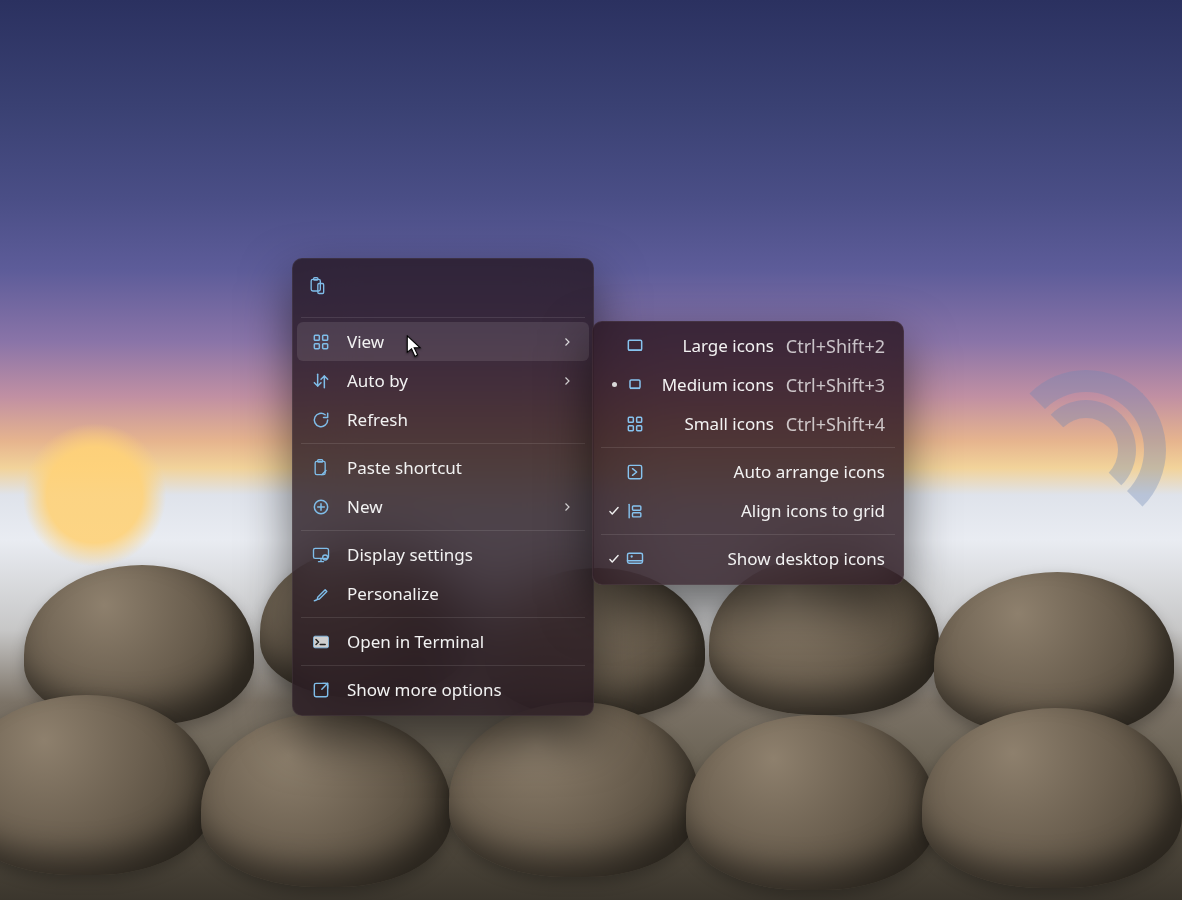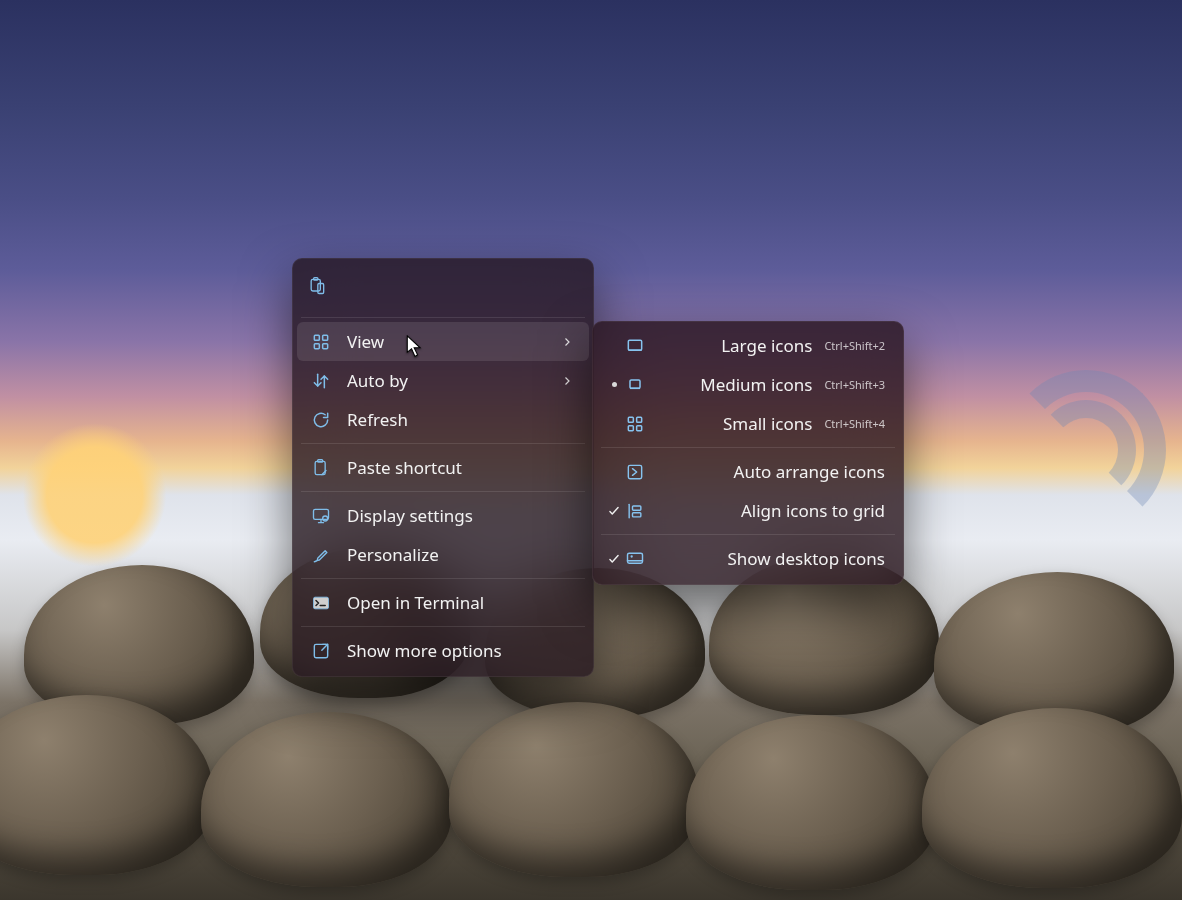--- a/index.html
+++ b/index.html
@@ -52,21 +52,21 @@
   .topbar{height:54px;display:flex;align-items:center;padding:0 12px 0 14px;gap:10px;}
   .hr{height:1px;margin:4px 8px;background:rgba(255,255,255,.10);}
   .item{
     display:flex;align-items:center;height:39px;
     padding:0 14px;margin:0 4px;border-radius:6px;cursor:default;
   }
   .item.hover{background:rgba(255,255,255,.10);}
   .ic{width:20px;height:20px;flex:0 0 20px;margin-right:16px;display:flex;align-items:center;justify-content:center;}
   .ic svg{width:20px;height:20px;stroke:#7fbde9;}
   .lbl{flex:1 1 auto;white-space:nowrap;}
-  .hot{color:rgba(255,255,255,.72);font-size:11px;margin-left:12px;}
+  .hot{color:rgba(255,255,255,.72);font-size:18px;margin-left:12px;}
   .chev{flex:0 0 14px;margin-left:8px;}
   .chev svg{width:12px;height:12px;stroke:rgba(255,255,255,.85);}
   
   .sub .item{padding-left:8px;text-align:right;}
   .bullet{width:18px;flex:0 0 18px;display:flex;align-items:center;justify-content:center;margin-right:2px;}
   .bullet span{width:5px;height:5px;border-radius:50%;background:#d9d9d9;}
   .check{width:18px;flex:0 0 18px;display:flex;align-items:center;justify-content:center;margin-right:2px;}
   .check svg{width:14px;height:14px;stroke:#f0f0f0;}
   .ic2{width:20px;height:20px;flex:0 0 20px;margin-right:16px;display:flex;align-items:center;justify-content:center;}
   .ic2 svg{width:20px;height:20px;stroke:#86c3ef;}
@@ -152,20 +152,34 @@
   <div class="item">
     <span class="ic">
       <svg viewBox="0 0 24 24" fill="none" stroke-width="1.6" stroke-linecap="round" stroke-linejoin="round">
         <rect x="5" y="4" width="12" height="16" rx="2"></rect>
           <rect x="8" y="2" width="6" height="3" rx="1"></rect>
         <path d="M13 20l5-5"></path>
       </svg>
     </span>
     <span class="lbl">Paste shortcut</span>
   </div>
+  <div class="item">
+    <span class="ic">
+      <svg viewBox="0 0 24 24" fill="none" stroke-width="1.8" stroke-linecap="round">
+        <circle cx="12" cy="12" r="8"></circle>
+          <path d="M12 8v8M8 12h8"></path>
+      </svg>
+    </span>
+    <span class="lbl">New</span>
+    <span class="chev">
+      <svg viewBox="0 0 24 24" fill="none" stroke-width="2.4">
+          <path d="M9 5l7 7-7 7"></path>
+        </svg>
+    </span>
+  </div>
 
   <div class="hr"></div>
 
   <div class="item">
     <span class="ic">
       <svg viewBox="0 0 24 24" fill="none" stroke-width="1.6" stroke-linecap="round" stroke-linejoin="round">
         <rect x="3" y="4" width="18" height="12" rx="2"></rect>
           <path d="M9 20h6M12 16v4"></path>
         <circle cx="17" cy="15" r="3"></circle>
       </svg>

